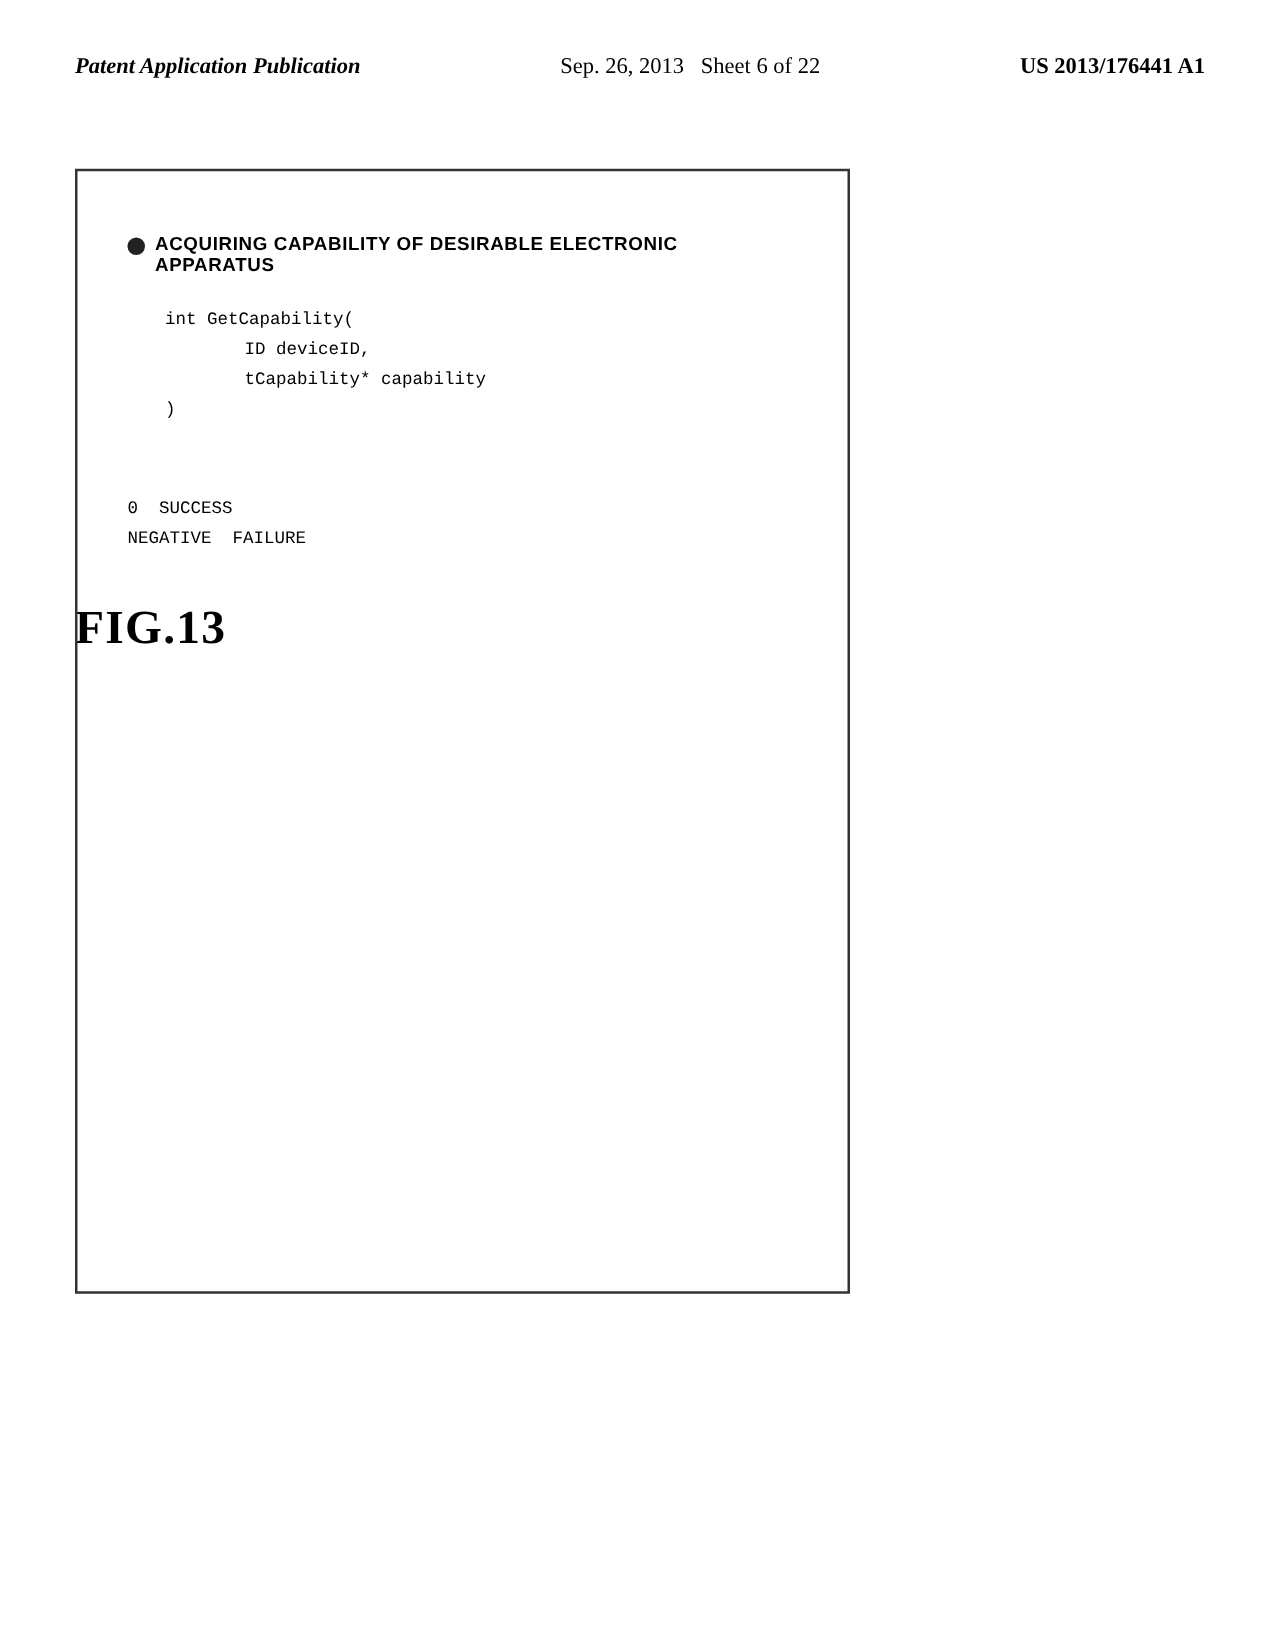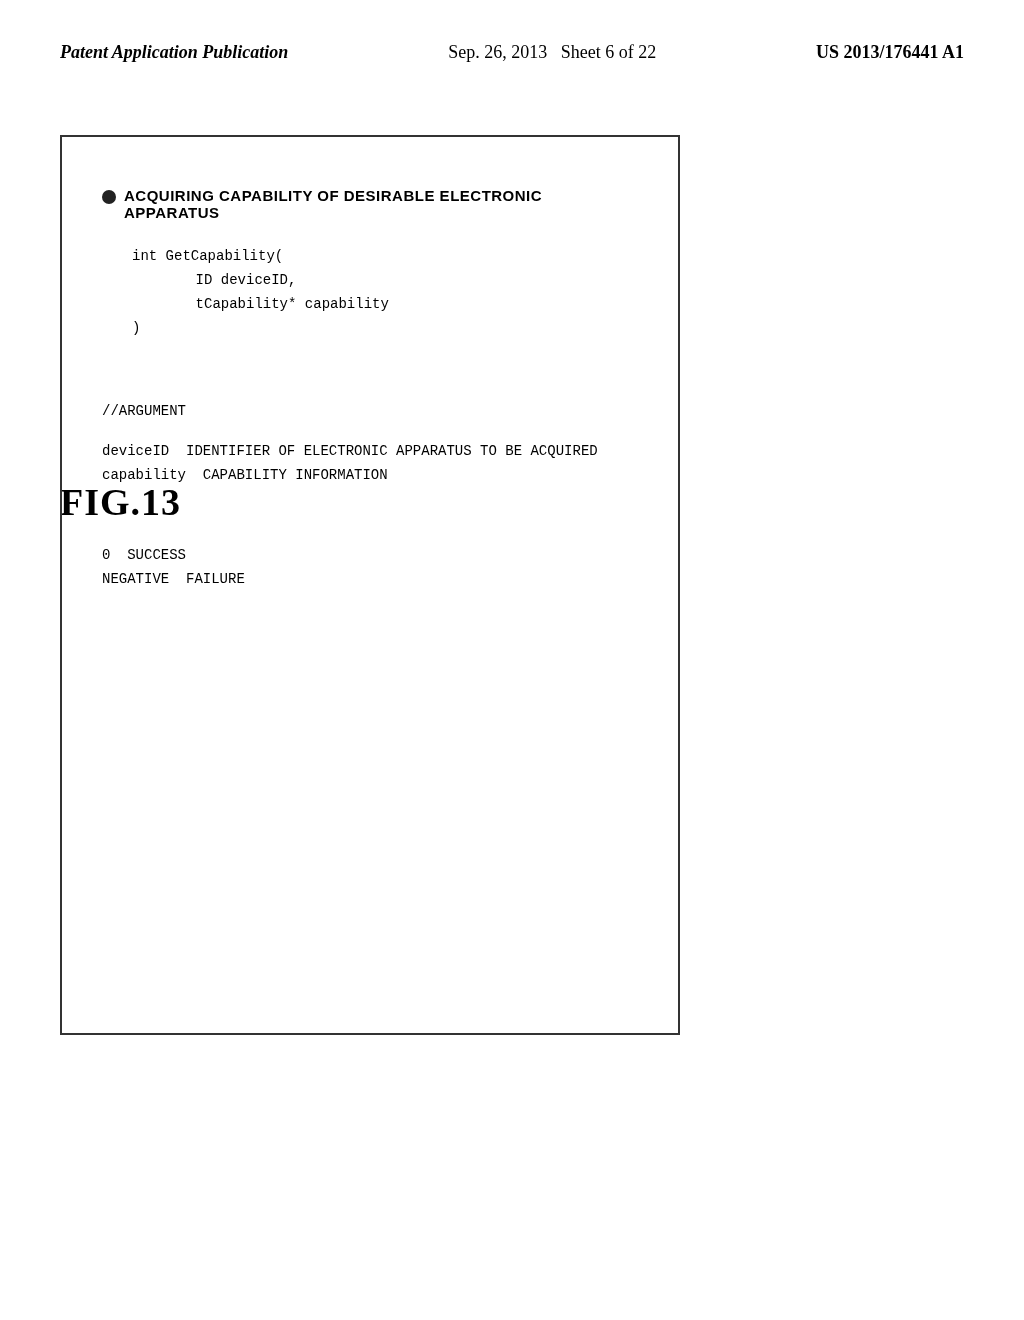--- a/index.html
+++ b/index.html
@@ -150,28 +150,20 @@
 
     <div class="spacer-sm"></div>
 
     <div class="indent-1 code-block">
       <div class="code-line">int GetCapability(</div>
       <div class="code-line indent-1">    ID deviceID,</div>
       <div class="code-line indent-1">    tCapability* capability</div>
       <div class="code-line">)</div>
     </div>
 
-    <div class="argument-section">
-      <div class="comment-line">//ARGUMENT</div>
-      <div class="spacer-sm"></div>
-      <div class="code-block">
-        <div class="code-line">deviceID  IDENTIFIER OF ELECTRONIC APPARATUS TO BE ACQUIRED</div>
-        <div class="code-line">capability  CAPABILITY INFORMATION</div>
-      </div>
-    </div>
 
     <div class="return-section">
       <div class="spacer-sm"></div>
       <div class="code-block">
         <div class="code-line">0  SUCCESS</div>
         <div class="code-line">NEGATIVE  FAILURE</div>
       </div>
     </div>
 
   </div>

